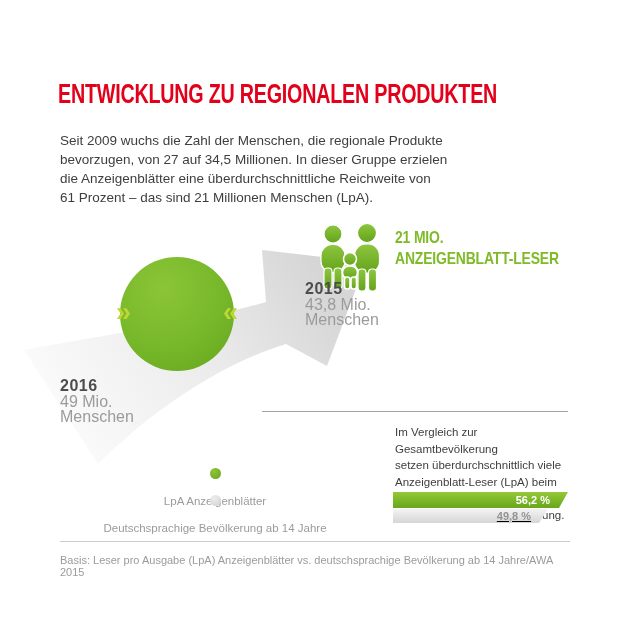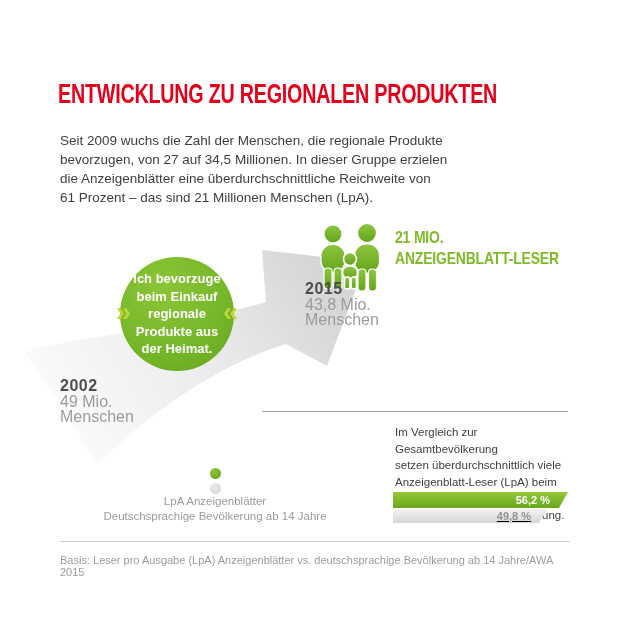--- a/index.html
+++ b/index.html
@@ -40,21 +40,21 @@
   .divider { position:absolute; height:1px; }
   .div1 { left:262px; top:411px; width:306px; background:#a3a3a3; }
   .div2 { left:60px;  top:541px; width:510px; background:#cccccc; }
 
   .note { position:absolute; left:395px; top:424px; font-size:11.5px; line-height:16.5px;
           color:#3e3e3d; white-space:pre-line; }
 
   .legend { position:absolute; right:240px; top:491px; width:250px; }
   .legend-row { display:flex; align-items:center; justify-content:flex-end; gap:16px;
                 height:16px; font-size:11.5px; color:#9b9b9b; white-space:nowrap;flex-direction:column; }
-  .legend-row + .legend-row { margin-top:0px; height:15px;text-align:center; }
+  .legend-row + .legend-row { margin-top:12px; height:15px;text-align:center; }
   .dot { width:11px; height:11px; border-radius:50%; flex:0 0 auto; }
   .dot-green { background:radial-gradient(circle at 35% 30%, #8cc437, #6ba21d); }
   .dot-gray  { background:radial-gradient(circle at 35% 30%, #ececec, #d2d2d2); }
 
   .bars { position:absolute; left:393px; top:492px; width:175px; }
   .bar { display:flex; align-items:center; justify-content:flex-end;
          clip-path:polygon(0 0, 100% 0, calc(100% - 9px) 100%, 0 100%); }
   .bar-green { height:16px; background:linear-gradient(180deg,#95c83b 0%,#74b122 70%,#6aa51d 100%);
                padding-right:18px; }
   .bar-gray  { height:14px; margin-top:1px; background:linear-gradient(180deg,#f3f3f3,#d6d6d6);
@@ -118,30 +118,25 @@
         <circle cx="32" cy="36" r="6.5"></circle>
         <rect x="24.5" y="43" width="15" height="13" rx="6.5"></rect>
         <rect x="26.5" y="54" width="5.5" height="12" rx="2.5"></rect>
         <rect x="33" y="54" width="5.5" height="12" rx="2.5"></rect>
       </g>
     </g>
   </svg>
 
   <div class="bubble">
     <span class="chev chev-l">»</span>
-    <div class="bubble-text">Ich bevorzuge
-beim Einkauf
-regionale
-Produkte aus
-der Heimat.</div>
     <span class="chev chev-r">«</span>
   </div>
 
   <div class="milestone m2009">
-    <div class="year">2002</div>
+    <div class="year">2016</div>
     <div class="val">49 Mio.</div>
     <div class="val">Menschen</div>
   </div>
   <div class="milestone m2015">
     <div class="year">2015</div>
     <div class="val">43,8 Mio.</div>
     <div class="val">Menschen</div>
   </div>
 
   <div class="readers-head">21 MIO.

